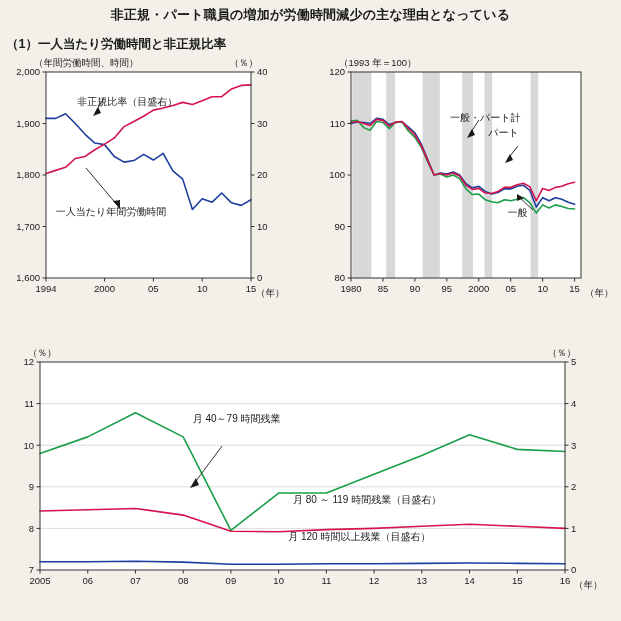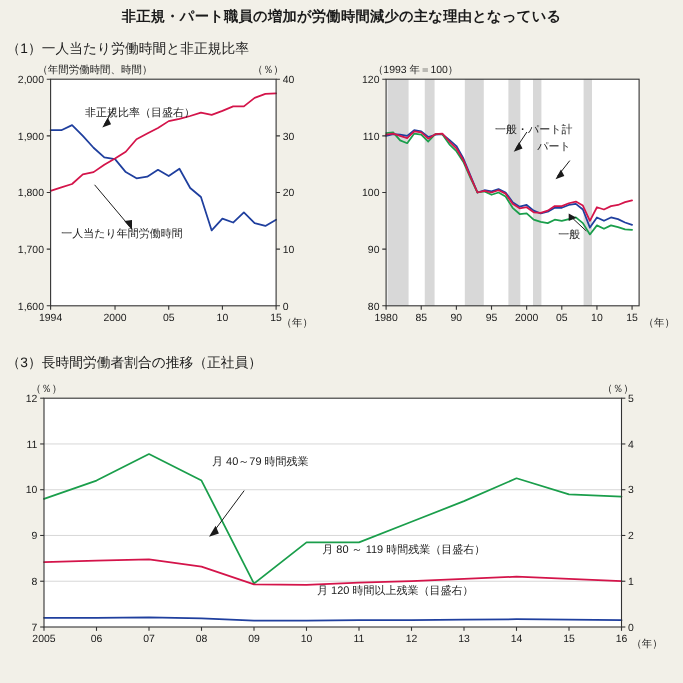--- a/index.html
+++ b/index.html
@@ -26,21 +26,21 @@
     left: 0;
     width: 621px;
     text-align: center;
     font-size: 13px;
     font-weight: bold;
     letter-spacing: 0.2px;
   }
   .panel-title {
     position: absolute;
     font-size: 12.5px;
-    font-weight: normal;
+    font-weight: bold;
     white-space: nowrap;
   }
   #p1-title { top: 36px; left: 6px; }
   #p2-title { top: 36px; left: 316px; }
   #p3-title { top: 322px; left: 6px; }
 
   svg { display: block; }
 
   .plotsvg {
     position: absolute;
@@ -157,23 +157,20 @@
       <text x="177.36111111111111" y="86.375" text-anchor="start" class="ann-label">パート</text>
       <text x="196.52777777777777" y="166.2" text-anchor="start" class="ann-label">一般</text>
       <polyline points="168,70 158,85" fill="none" stroke="#1a1a1a" stroke-width="0.9"></polyline>
       <polyline points="207,96 196,110" fill="none" stroke="#1a1a1a" stroke-width="0.9"></polyline>
       <polyline points="222,160 208,147" fill="none" stroke="#1a1a1a" stroke-width="0.9"></polyline>
       <polygon points="156,88 161,79 164,85" fill="#1a1a1a"></polygon>
       <polygon points="194,113 199,104 202,110" fill="#1a1a1a"></polygon>
       <polygon points="206,144 213,148 206,151" fill="#1a1a1a"></polygon>
     </svg>
 
-  <div class="panel-title" id="p3-title">
-    <span>（3）</span><span>長時間労働者割合の推移（正社員）</span>
-  </div>
   <svg class="plotsvg" id="svg3" style="top:340px; left:0px;" width="621" height="281" viewBox="0 0 621 281">
       <rect x="40" y="22" width="525" height="208" fill="#ffffff"></rect>
       <line x1="40" y1="188.4" x2="565" y2="188.4" stroke="#cccccc" stroke-width="0.7"></line>
       <line x1="40" y1="146.8" x2="565" y2="146.8" stroke="#cccccc" stroke-width="0.7"></line>
       <line x1="40" y1="105.2" x2="565" y2="105.2" stroke="#cccccc" stroke-width="0.7"></line>
       <line x1="40" y1="63.599999999999994" x2="565" y2="63.599999999999994" stroke="#cccccc" stroke-width="0.7"></line>
       <polyline points="40.00,113.52 87.73,96.88 135.45,72.75 183.18,96.88 230.91,190.48 278.64,153.04 326.36,153.04 374.09,134.32 421.82,115.60 469.55,94.80 517.27,109.36 565.00,111.44" fill="none" stroke="#1a9e4b" stroke-width="1.6" stroke-linejoin="round" stroke-linecap="round"></polyline>
       <polyline points="40.00,170.93 87.73,169.68 135.45,168.43 183.18,175.09 230.91,191.31 278.64,191.73 326.36,189.65 374.09,188.40 421.82,186.32 469.55,184.24 517.27,186.32 565.00,188.40" fill="none" stroke="#d4144a" stroke-width="1.6" stroke-linejoin="round" stroke-linecap="round"></polyline>
       <polyline points="40.00,221.68 87.73,221.68 135.45,221.26 183.18,222.10 230.91,224.18 278.64,224.18 326.36,223.76 374.09,223.76 421.82,223.34 469.55,222.93 517.27,223.34 565.00,223.76" fill="none" stroke="#1f3f9e" stroke-width="1.6" stroke-linejoin="round" stroke-linecap="round"></polyline>
       <rect x="40" y="22" width="525" height="208" fill="none" stroke="#333333" stroke-width="1"></rect>

